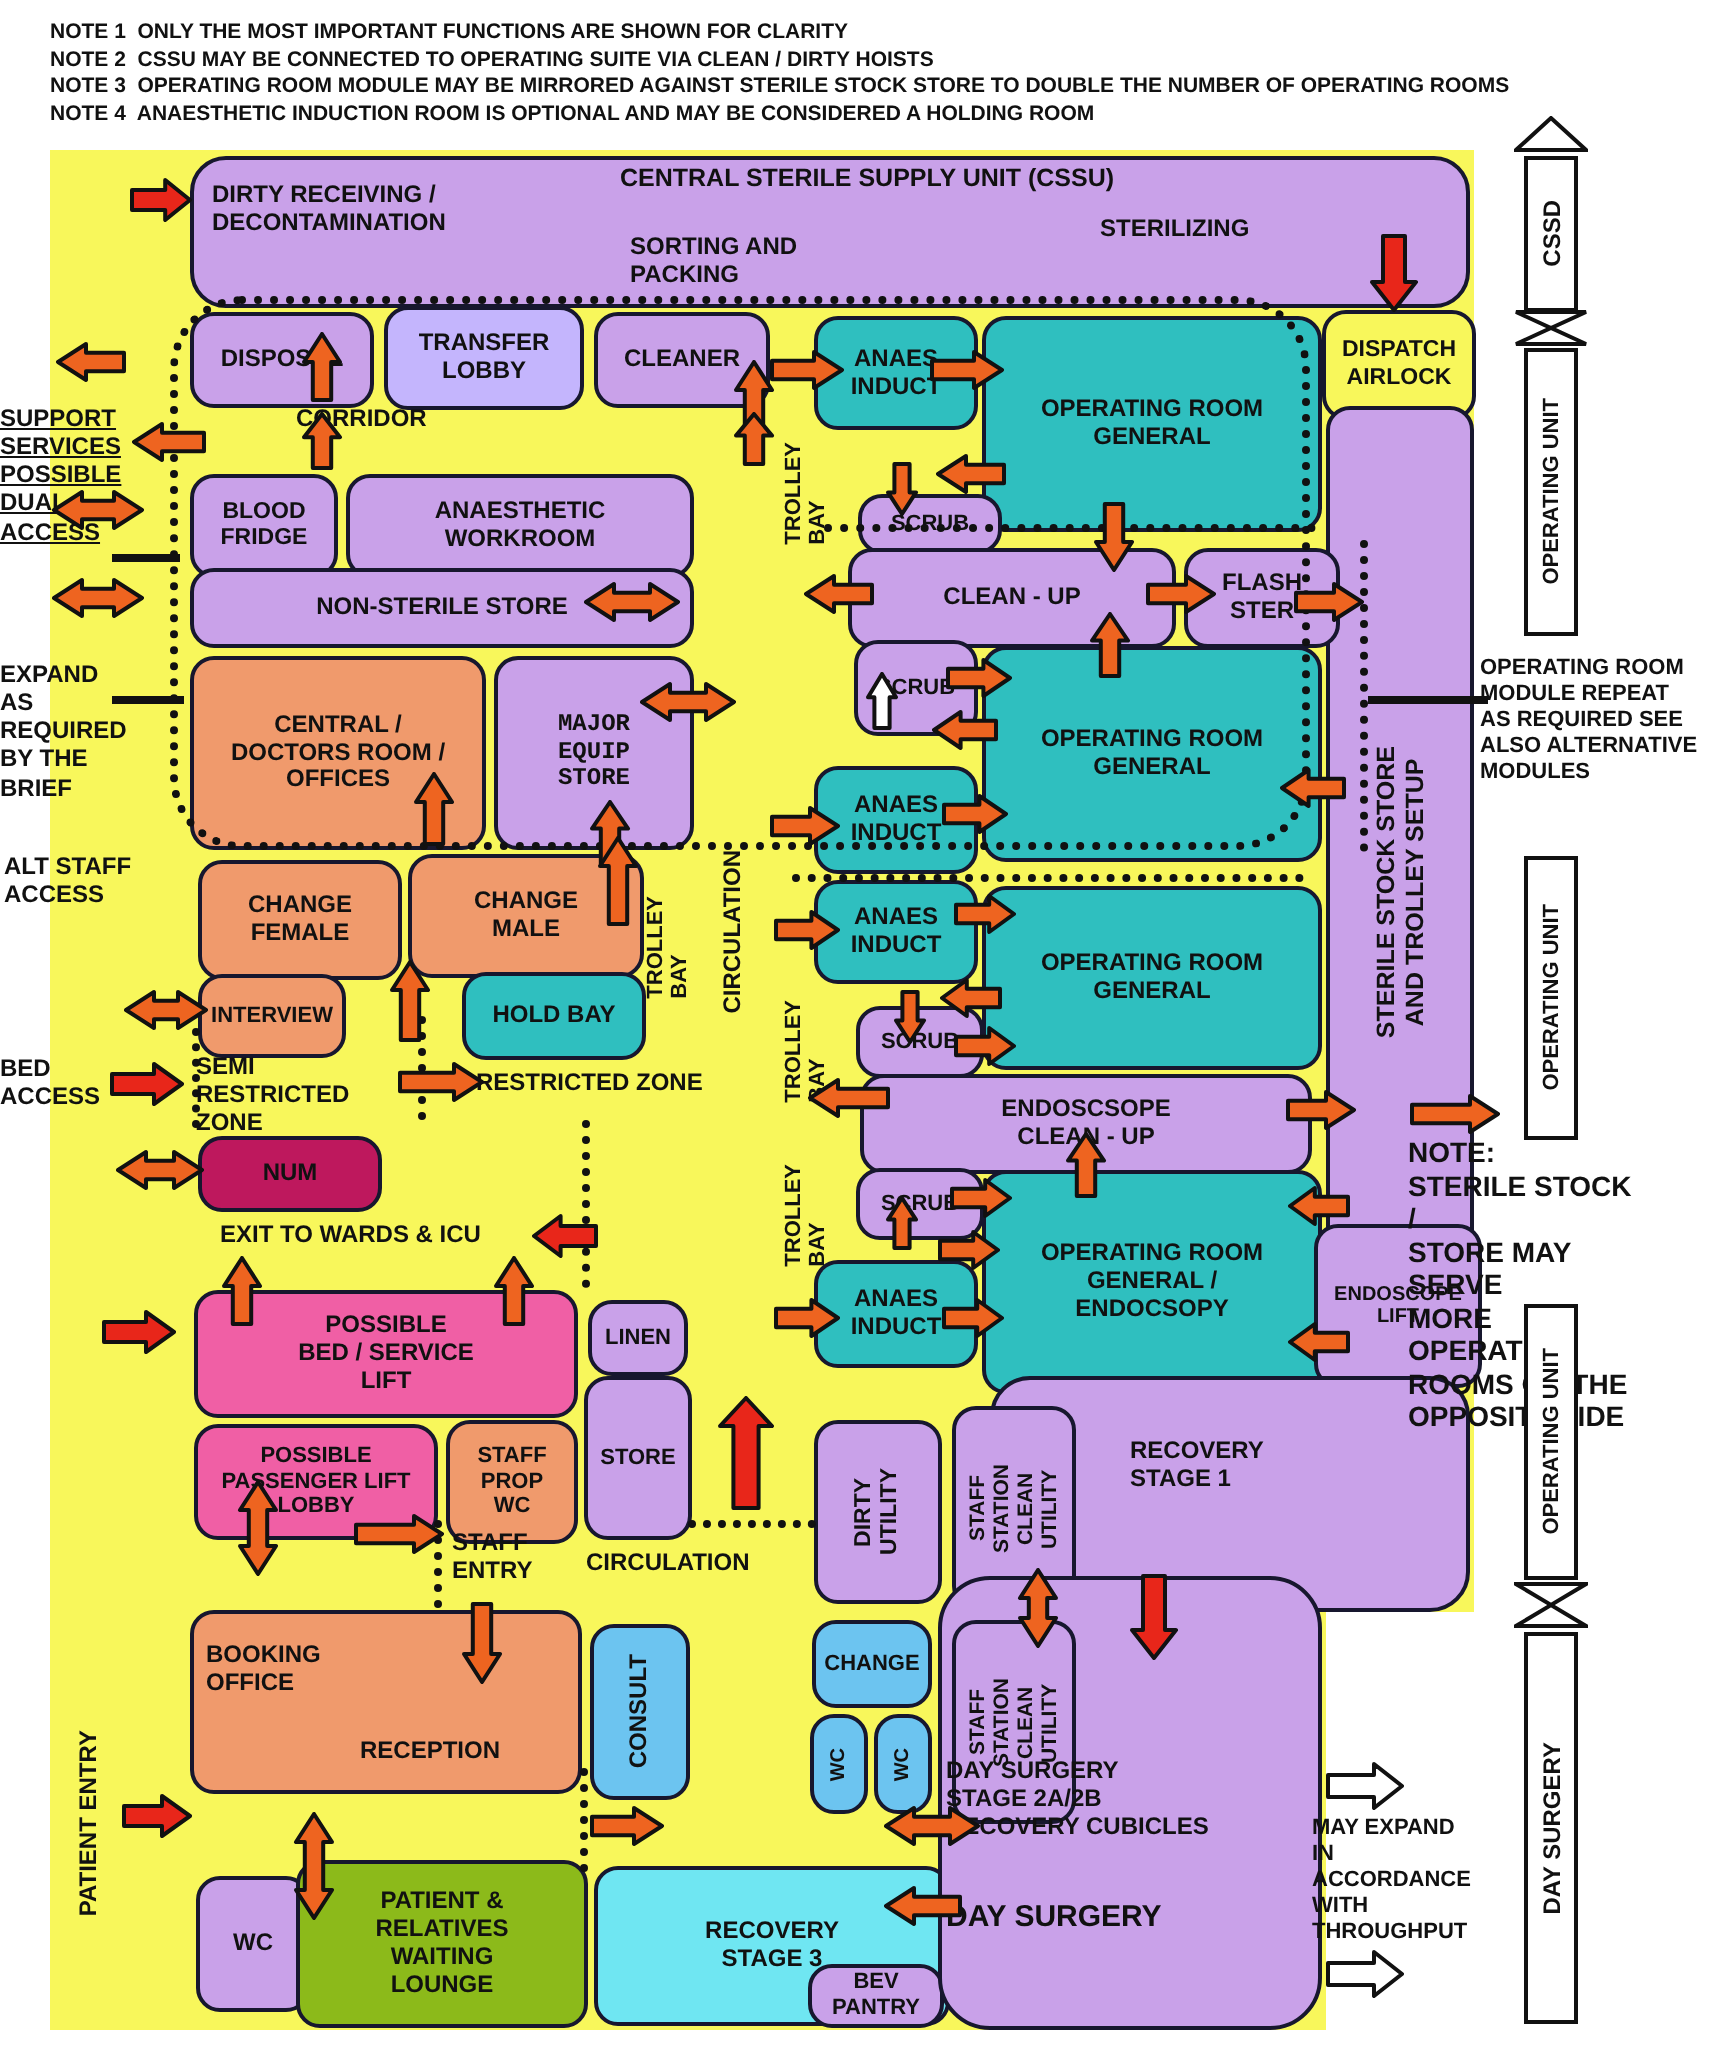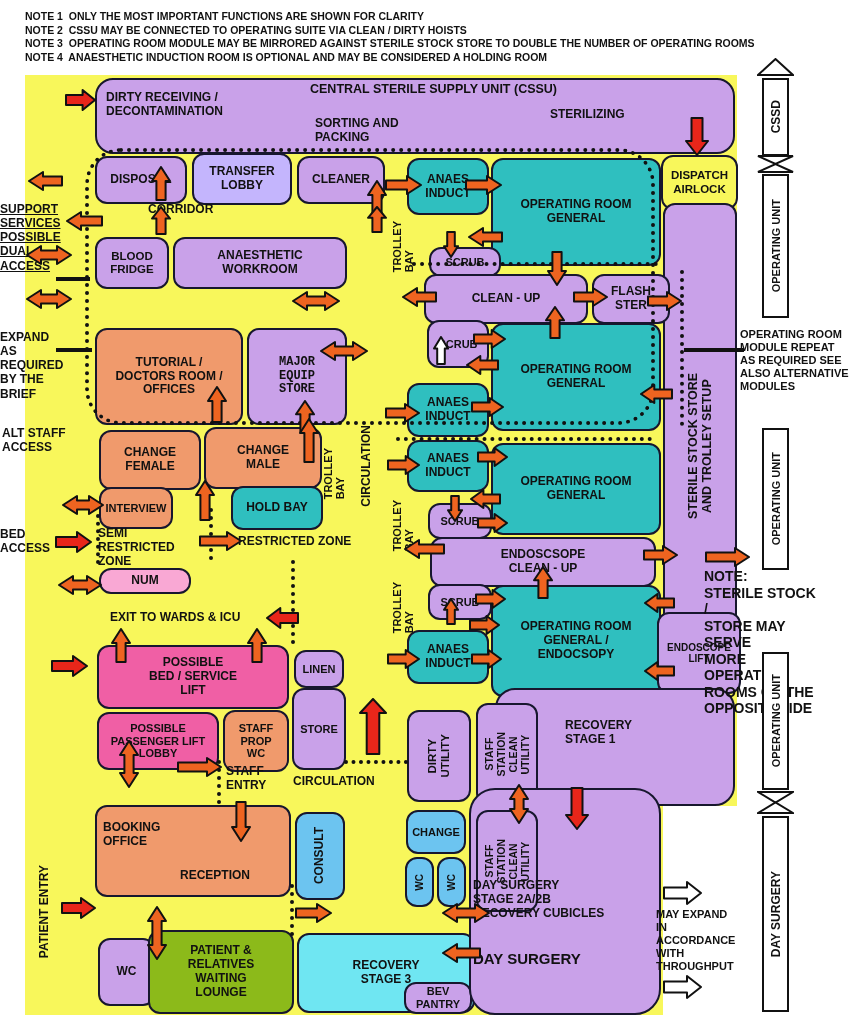--- a/index.html
+++ b/index.html
@@ -64,22 +64,25 @@
 AND TROLLEY SETUP</span>
     </div>
     <div class="room" style="left: 95px; top: 237px; width: 74px; height: 52px; background: rgb(201, 161, 233); border-radius: 12px;">
       <span class="rlabel" style="font-size: 11.5px;">BLOOD
 FRIDGE</span>
     </div>
     <div class="room" style="left: 173px; top: 237px; width: 174px; height: 52px; background: rgb(201, 161, 233); border-radius: 12px;">
       <span class="rlabel" style="font-size: 12px;">ANAESTHETIC
 WORKROOM</span>
     </div>
+    <div class="room" style="left: 95px; top: 284px; width: 252px; height: 40px; background: rgb(201, 161, 233); border-radius: 12px;">
+      <span class="rlabel" style="font-size: 12px;">NON-STERILE STORE</span>
+    </div>
     <div class="room" style="left: 95px; top: 328px; width: 148px; height: 97px; background: rgb(240, 154, 108); border-radius: 12px;">
-      <span class="rlabel" style="font-size: 12px;">TUTORIAL /
+      <span class="rlabel" style="font-size: 12px;">CENTRAL /
 DOCTORS ROOM /
 OFFICES</span>
     </div>
     <div class="room" style="left: 247px; top: 328px; width: 100px; height: 97px; background: rgb(201, 161, 233); border-radius: 12px;">
       <span class="rlabel" style="font-size: 12px; font-family: Liberation Mono, monospace;">MAJOR
 EQUIP
 STORE</span>
     </div>
     <div class="room" style="left: 429px; top: 247px; width: 72px; height: 30px; background: rgb(201, 161, 233); border-radius: 12px;">
       <span class="rlabel" style="font-size: 11px;">SCRUB</span>
@@ -140,21 +143,21 @@
     <div class="room" style="left: 204px; top: 427px; width: 118px; height: 62px; background: rgb(240, 154, 108); border-radius: 12px;">
       <span class="rlabel" style="font-size: 12px;">CHANGE
 MALE</span>
     </div>
     <div class="room" style="left: 99px; top: 487px; width: 74px; height: 42px; background: rgb(240, 154, 108); border-radius: 12px;">
       <span class="rlabel" style="font-size: 11px;">INTERVIEW</span>
     </div>
     <div class="room" style="left: 231px; top: 486px; width: 92px; height: 44px; background: rgb(47, 191, 191); border-radius: 12px;">
       <span class="rlabel" style="font-size: 12px;">HOLD BAY</span>
     </div>
-    <div class="room" style="left: 99px; top: 568px; width: 92px; height: 26px; background: #f9a8d4; border-radius: 12px;">
+    <div class="room" style="left: 99px; top: 568px; width: 92px; height: 38px; background: #be185d; border-radius: 12px;">
       <span class="rlabel" style="font-size: 12px;">NUM</span>
     </div>
     <div class="room" style="left: 97px; top: 645px; width: 192px; height: 64px; background: rgb(240, 95, 165); border-radius: 12px;">
       <span class="rlabel" style="font-size: 12px;">POSSIBLE
 BED / SERVICE
 LIFT</span>
     </div>
     <div class="room" style="left: 294px; top: 650px; width: 50px; height: 38px; background: rgb(201, 161, 233); border-radius: 12px;">
       <span class="rlabel" style="font-size: 11px;">LINEN</span>
     </div>

